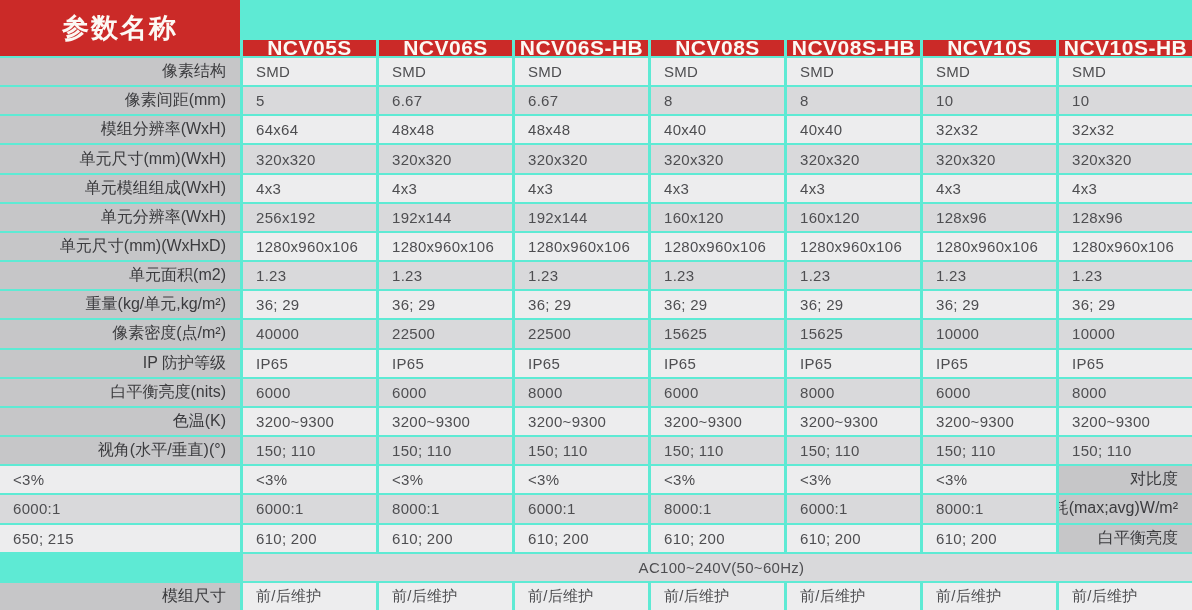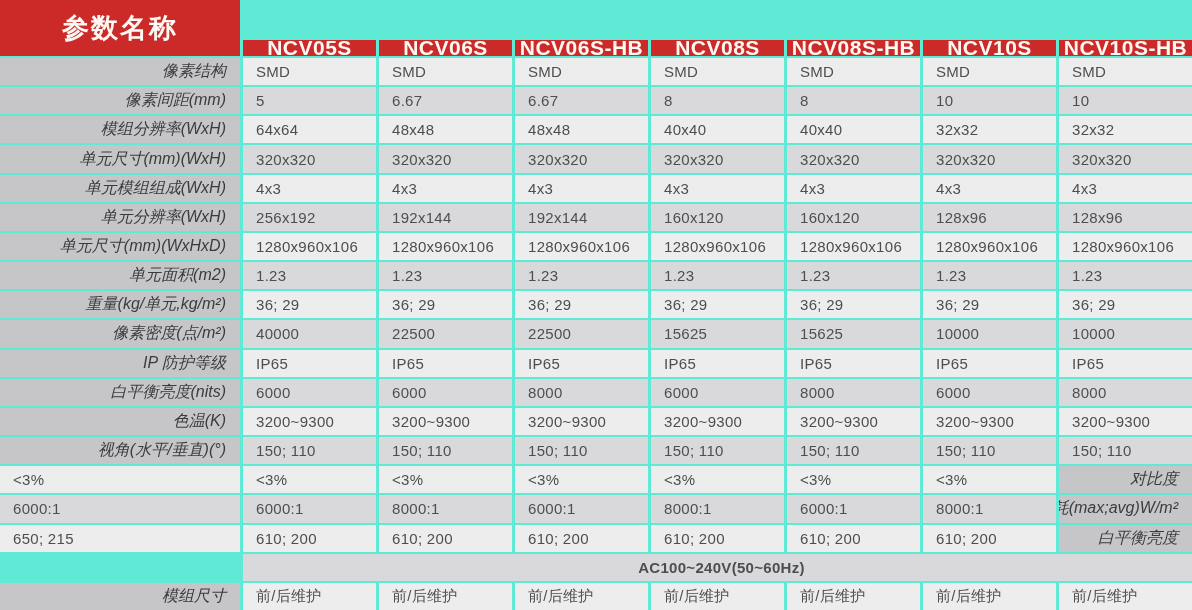--- a/index.html
+++ b/index.html
@@ -45,35 +45,33 @@
     font-size: 21px;
     letter-spacing: 0.5px;
     margin-top: 40px;
   }
   .rowlabel {
     background: var(--label-gray);
     justify-content: flex-end;
     padding-right: 14px;
     color: var(--label-text);
     font-size: 16px;
-    font-style: italic;
   }
   .data {
     background: var(--row-light);
     padding-left: 13px;
     color: var(--value-text);
     font-size: 15px;
     letter-spacing: 0.3px;
   }
   .data.alt { background: var(--row-dark); }
   .data.merged {
     grid-column: 2 / -1;
     justify-content: center;
     padding-left: 8px;
-    font-weight: bold;
   }
 </style>
 </head>
 <body>
 
 <div class="spec-table">
   <div class="cell hd hd-param">参数名称</div>
 
 <div class="cell hd hd-model">NCV05S</div>
     <div class="cell hd hd-model">NCV06S</div>

